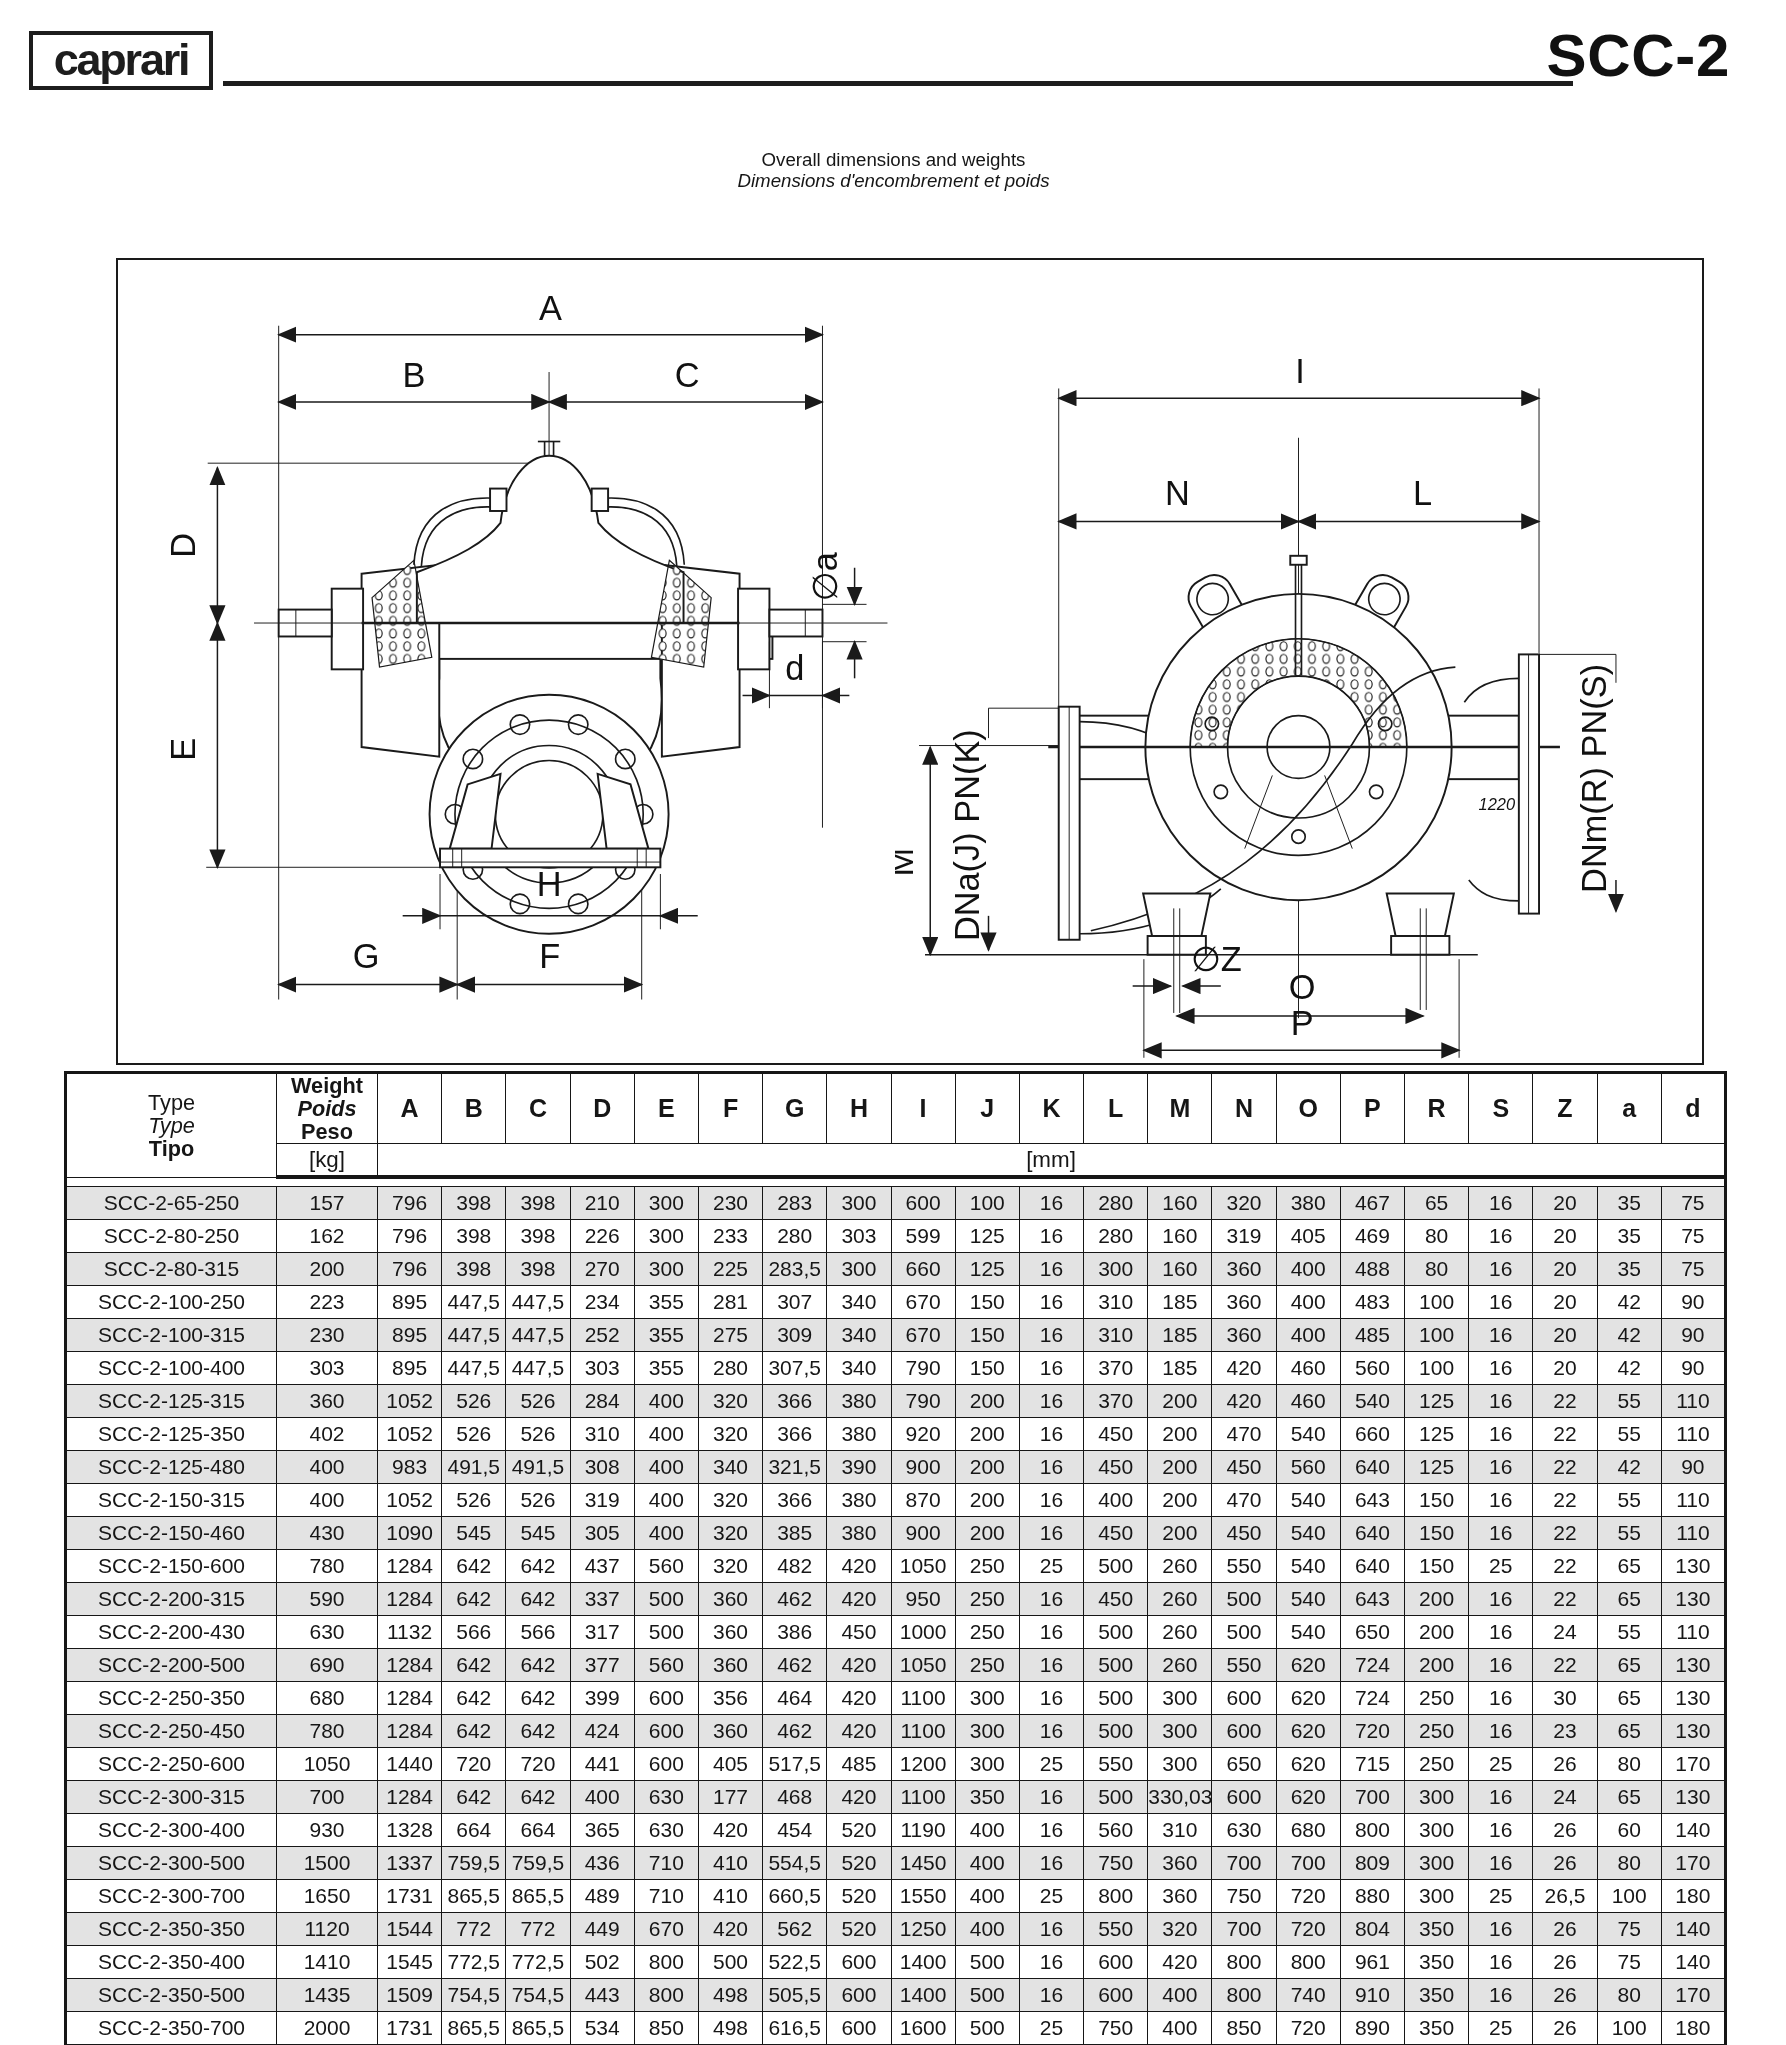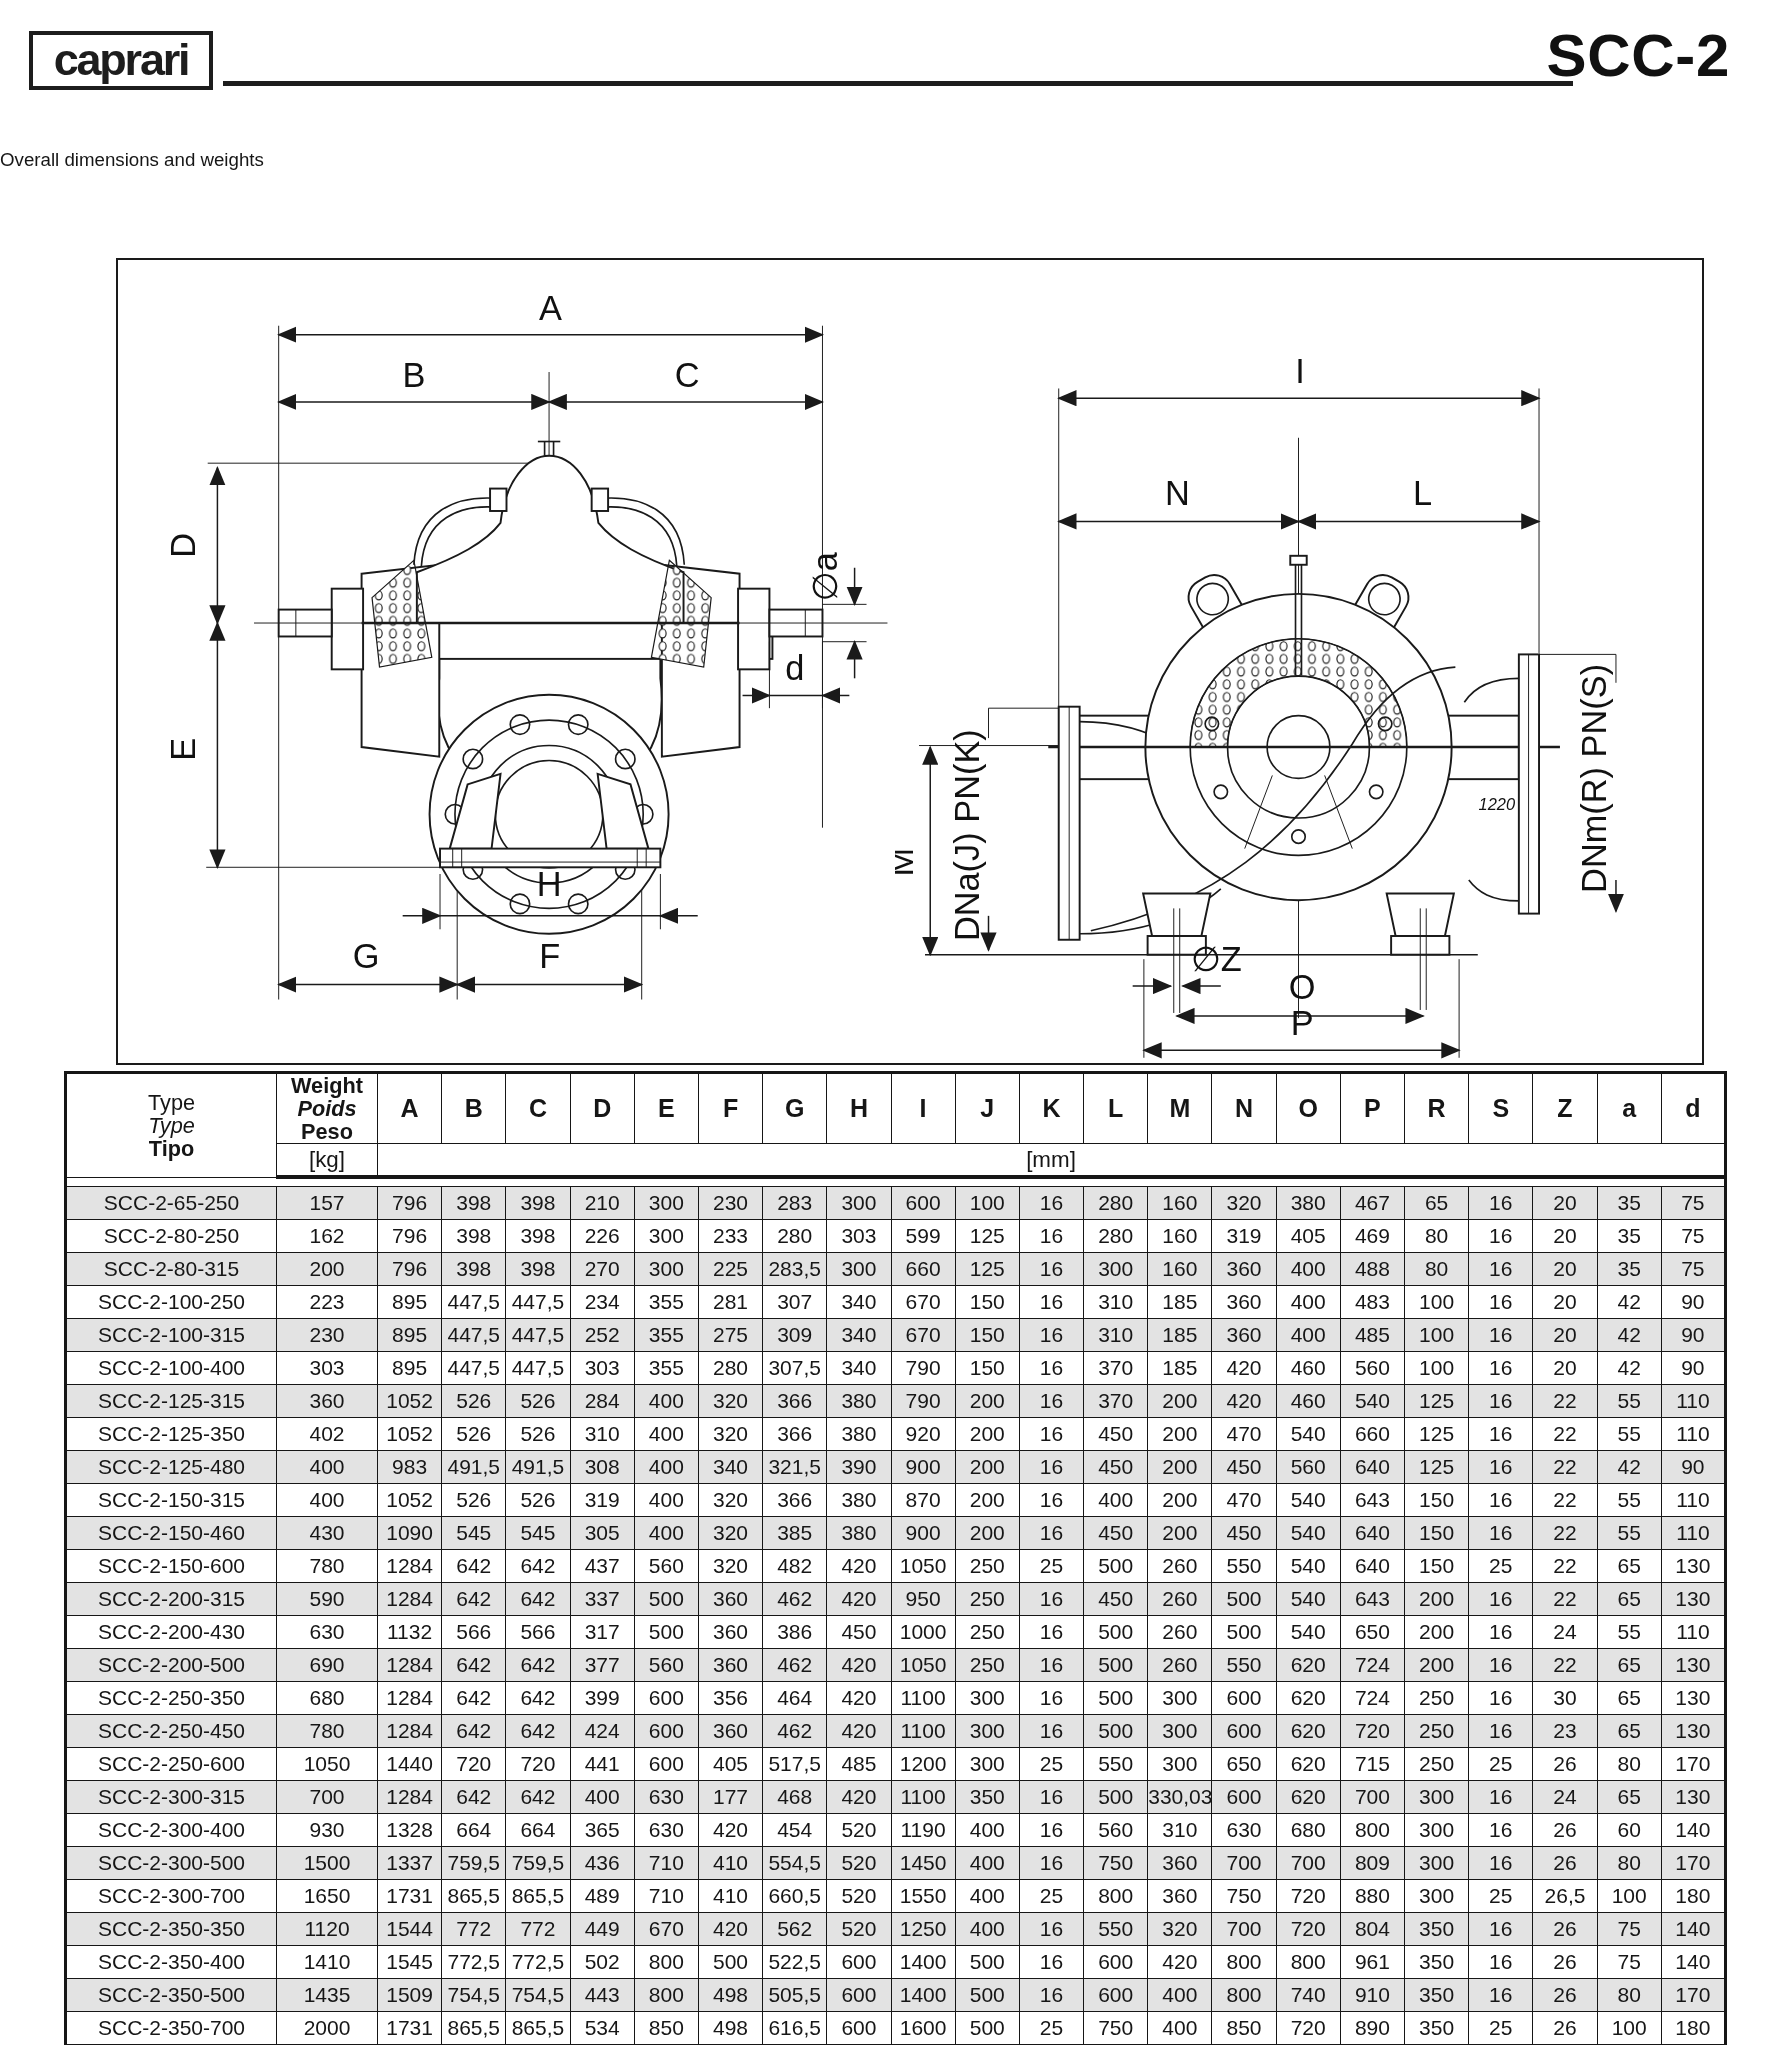--- a/index.html
+++ b/index.html
@@ -5,21 +5,21 @@
   html,body{margin:0;padding:0;background:#ffffff;}
   .page{position:relative;width:1787px;height:2046px;background:#fff;overflow:hidden;
         font-family:"Liberation Sans",sans-serif;color:#161616;}
 
   
   .logo-box{position:absolute;left:29px;top:31px;width:176px;height:51px;
             border:4.5px solid #1d1d1d;display:flex;align-items:center;justify-content:center;}
   .logo-text{font-weight:bold;font-size:45px;letter-spacing:-2.2px;color:#1d1d1d;line-height:1;margin-top:-3px;}
   .head-rule{position:absolute;left:223px;top:81px;width:1350px;height:4.5px;background:#1d1d1d;}
   .product-code{position:absolute;right:57px;top:21px;font-size:60px;font-weight:bold;letter-spacing:0.7px;color:#111;}
-  .titles{position:absolute;left:0;right:0;top:149px;text-align:left;line-height:21px;font-size:18.7px;}
+  .titles{position:absolute;left:0;right:0;top:149px;text-align:center;line-height:21px;font-size:18.7px;}
   .titles .t-fr{font-style:italic;}
   .titles .t-it{font-weight:bold;font-size:19.4px;}
 
   
   .draw-box{position:absolute;left:116px;top:258px;width:1584px;height:803px;border:2.2px solid #1a1a1a;}
   .draw-box svg{position:absolute;top:0;}
   .svg-left{left:0;}
   .svg-right{left:777px;}
   svg text{font-family:"Liberation Sans",sans-serif;fill:#111;}
   .lbl{font-size:46px;}
@@ -56,20 +56,21 @@
 
 <div class="page">
 
   <div class="logo-box">
     <span class="logo-text">caprari</span>
   </div>
   <div class="head-rule"></div>
   <div class="product-code">SCC-2</div>
   <div class="titles">
     <div class="t-en">Overall dimensions and weights</div>
+    <div class="t-fr">Dimensions d'encombrement et poids</div>
   </div>
 
   <div class="draw-box">
 
     <svg class="svg-left" width="777" height="803" viewBox="0 0 1040 1075">
       <defs>
         <marker id="ah1" viewBox="0 0 12 10" refX="11" refY="5" markerWidth="13" markerHeight="11" orient="auto-start-reverse">
           <path d="M0,0 L12,5 L0,10 z" fill="#1a1a1a"></path>
         </marker>
         <pattern id="dots1" width="19" height="17" patternUnits="userSpaceOnUse">

